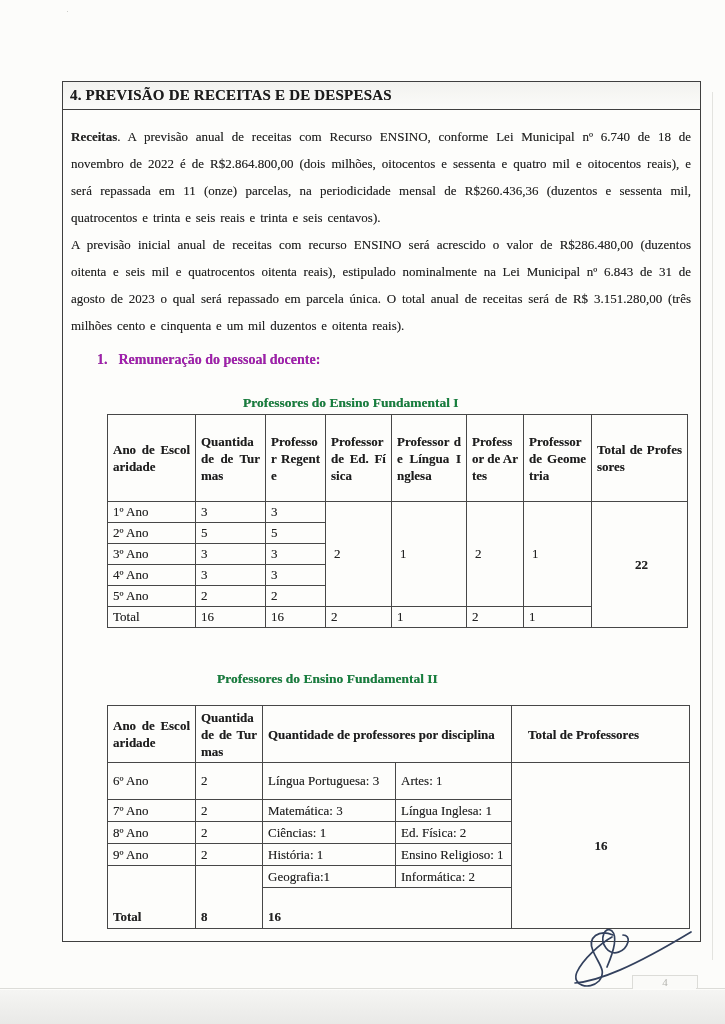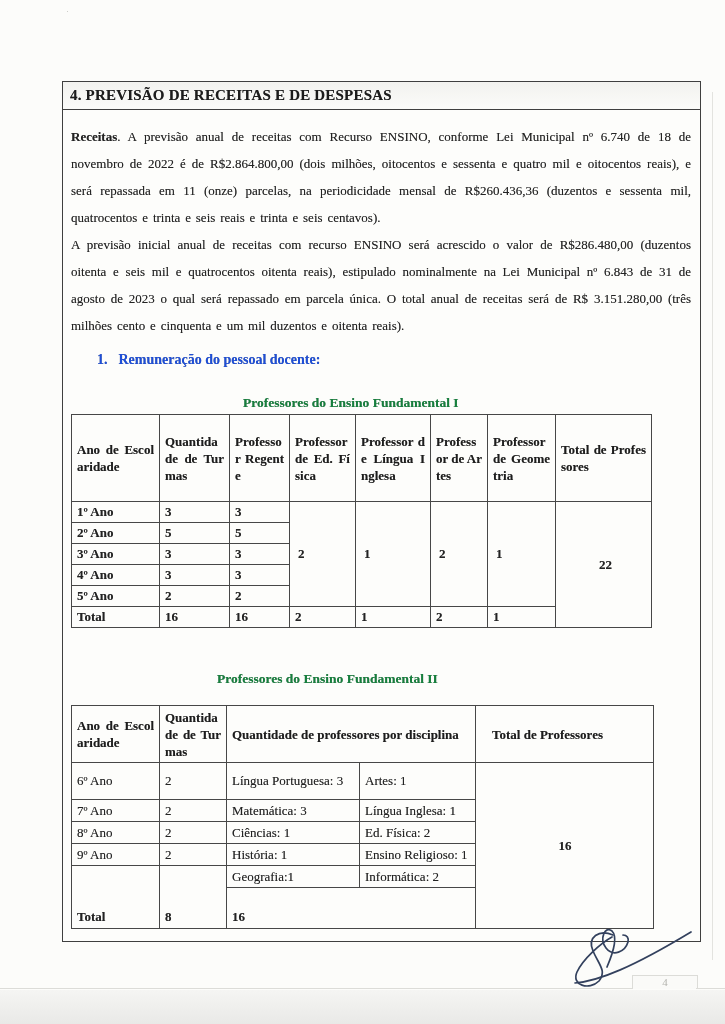--- a/index.html
+++ b/index.html
@@ -42,53 +42,54 @@
     font-size:13px;line-height:27px;
     text-align:justify;
     word-spacing:1.6px;
     text-shadow:0 0 .4px rgba(40,40,40,.45);
   }
   p.first{margin-top:13px;}
   .lead{font-weight:bold;}
   .list-heading{
     margin:12px 0 0 26px;
     font-weight:bold;font-size:14px;line-height:18px;
-    color:#1d4ed8;
+    color:#a21caf;
     text-shadow:0 0 .4px rgba(30,30,30,.5);
   }
   .list-heading .num{margin-right:11px;}
   .tbl-title{
     font-weight:bold;font-size:13.5px;line-height:18px;
     color:#15803d;
     text-shadow:0 0 .4px rgba(30,30,30,.5);
   }
   .tbl-title.t1t{margin:25px 0 2px 172px;}
   .tbl-title.t2t{margin:42px 0 17px 146px;}
   table.t{
     border-collapse:collapse;
+    margin-left:36px;
     font-size:13px;
     color:#232323;
     text-shadow:0 0 .4px rgba(40,40,40,.45);
   }
   table.t{border:1.6px solid #383838;}
   .t th,.t td{
     border:1px solid #474747;
     padding:1px 5px;
     vertical-align:middle;
     text-align:left;
   }
   .t th{
     font-weight:bold;
     text-align:justify;
     line-height:17px;
     vertical-align:middle;
     color:#1d1d1d;
   }
   .t1 th{word-break:break-all;height:82px;padding:2px 5px;}
-  .t1 tbody td{height:18px;font-weight:bold;}
+  .t1 tbody td{height:18px;}
   .t1 td.mc{vertical-align:middle;padding-left:8px;}
   .t1 td.grand{font-weight:bold;padding-left:9px;text-align:center;}
   .t2 th{height:54px;}
   .t2 th.wb{word-break:break-all;}
   .t2 th.ctr{padding:0 16px;}
   .t2 tbody td{height:19px;}
   .t2 tr.r1 td{height:34px;}
   .t2 td.grand2{font-weight:bold;text-align:center;vertical-align:middle;padding-right:4px;}
   .t2 td.botcell{vertical-align:bottom;font-weight:bold;padding-bottom:3px;}
   .t2 tr.lastrow td{height:36px;}

